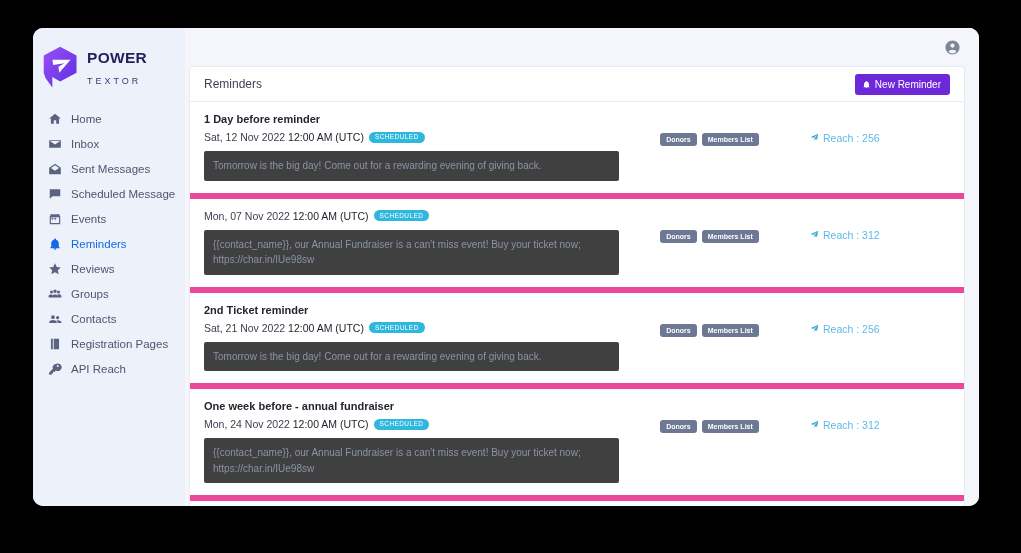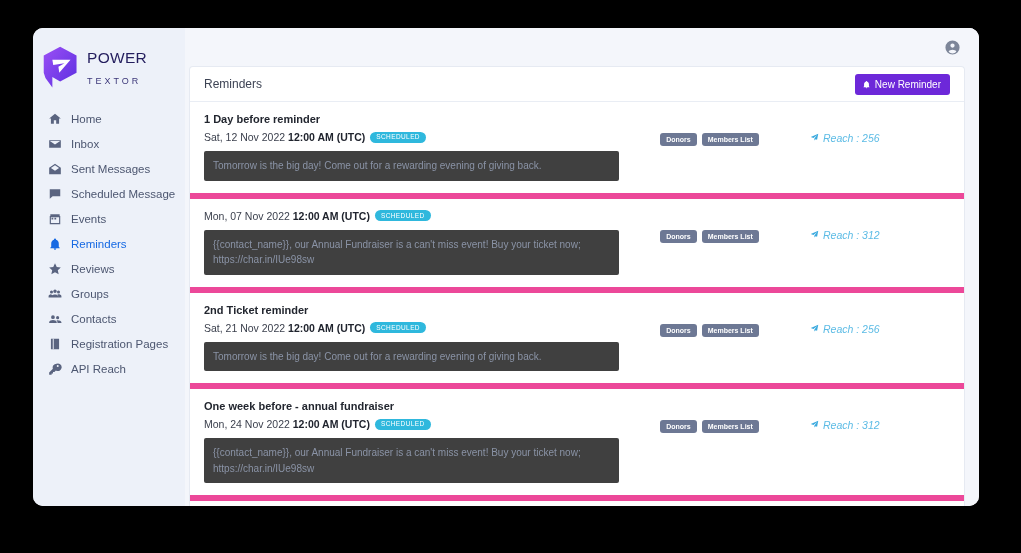--- a/index.html
+++ b/index.html
@@ -32,21 +32,21 @@
   .brand {
     display: flex;
     align-items: center;
     gap: 7px;
     padding: 12px 0 16px 9px;
   }
   .brand-mark { width: 38px; height: 42px; flex: 0 0 38px; }
   .brand-text { line-height: 1; padding-top: 2px; }
   .brand-title {
     font-size: 15.5px;
-    font-weight: normal;
+    font-weight: bold;
     color: #241e5e;
     letter-spacing: 0.3px;
   }
   .brand-sub {
     font-size: 9px;
     color: #3c3779;
     letter-spacing: 3px;
     margin-top: 11px;
   }
 
@@ -142,21 +142,21 @@
     margin-bottom: 6px;
   }
   .rem-datewrap {
     display: flex;
     align-items: center;
     gap: 5px;
     margin-bottom: 8px;
     flex-wrap: nowrap;
   }
   .rem-date { font-size: 10.5px; color: #3a3f4c; white-space: nowrap; }
-  .rem-date b { font-weight: bold; color: #20242e; margin-top: 24px; }
+  .rem-date b { font-weight: normal; color: #20242e; margin-top: 24px; }
   .badge-status {
     background: #2fb8dd;
     color: #ffffff;
     font-size: 6.5px;
     letter-spacing: 0.4px;
     padding: 2.5px 6px 2px 6px;
     border-radius: 8px;
     text-transform: uppercase;
     line-height: 1;
     white-space: nowrap;
@@ -189,21 +189,20 @@
     line-height: 1;
     white-space: nowrap;
   }
 
   .rem-right {
     width: 150px;
     flex: 0 0 150px;
     padding-top: 19px;
     text-align: left;
     padding-left: 10px;
-    font-style: italic;
   }
   .stat-line {
     display: flex;
     align-items: center;
     gap: 4px;
     font-size: 10.5px;
     white-space: nowrap;
   }
   .stat-reach { color: #5bbbe5; }
   .stat-reach svg { fill: #3aa9de; }

